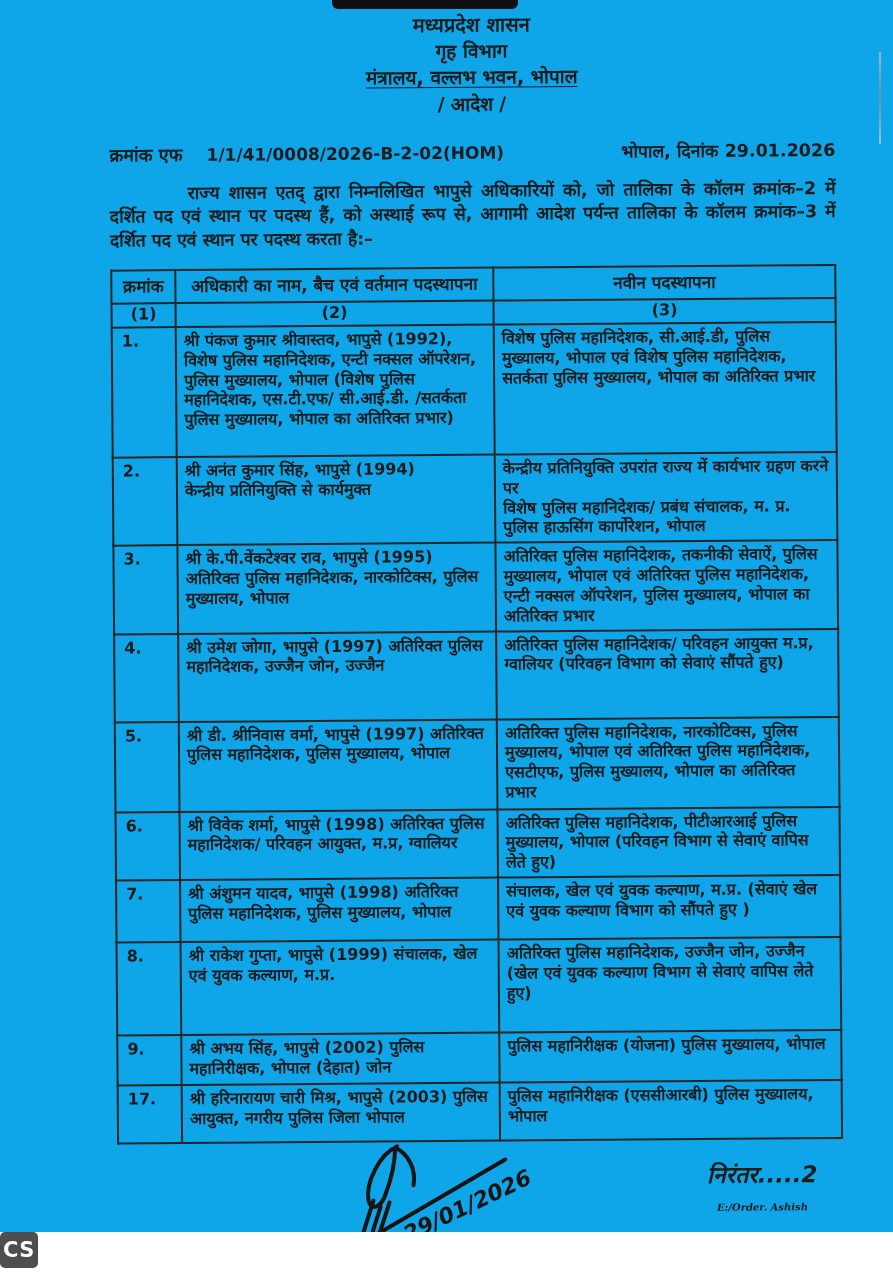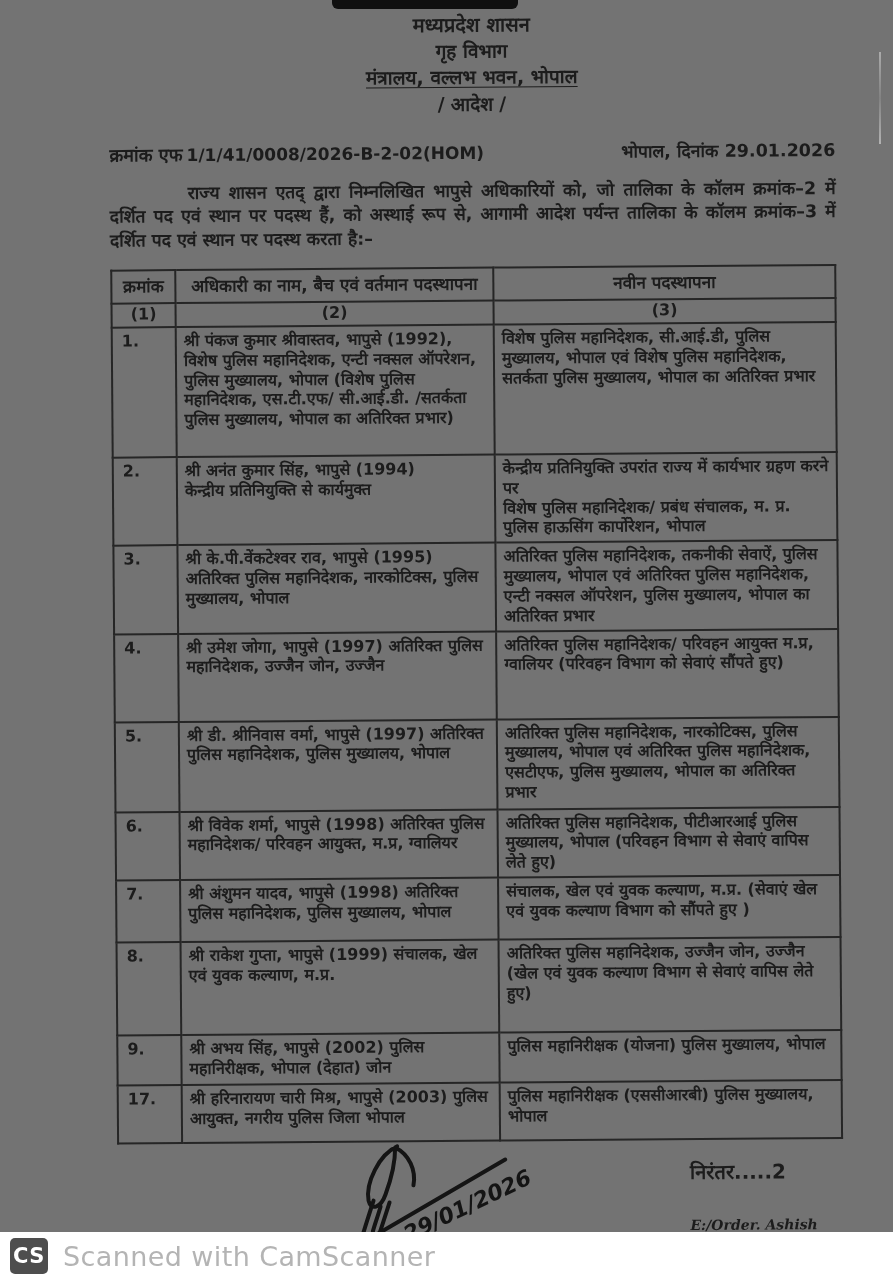--- a/index.html
+++ b/index.html
@@ -1,58 +1,58 @@
 <!DOCTYPE html>
 <html><head>
 <meta charset="utf-8">
 <style>
   html,body{margin:0;padding:0;}
   body{
     width:893px;height:1280px;overflow:hidden;background:#ffffff;
     font-family:"DejaVu Sans",sans-serif;color:#1c1c1c;
   }
-  .page{position:relative;width:893px;height:1280px;background:#737373;}
+  .page{position:relative;width:893px;height:1280px;background:#0ea5e9;}
   
   .top-edge-artifact{position:absolute;left:332px;top:0;width:186px;height:9px;background:#101010;border-radius:0 0 6px 6px;}
   .right-edge-artifact{position:absolute;right:12px;top:52px;width:2px;height:92px;background:linear-gradient(#c9c9c9,#8a8a8a,#d5d5d5);opacity:.65;}
   .sheet{
     position:absolute;left:0;top:0;width:893px;height:1232px;
     padding:0 55px 0 112px;box-sizing:border-box;
     transform:rotate(-0.45deg);transform-origin:50% 40%;
   }
   .doc-head{padding-top:14px;text-align:center;font-weight:700;line-height:1.15;}
   .h1{font-size:20px;}
   .h2{font-size:19px;margin-top:4px;}
   .h3{font-size:19px;margin-top:4px;text-decoration:underline;text-underline-offset:3px;}
   .h4{font-size:19px;margin-top:5px;}
   .h4 .u{text-underline-offset:3px;padding:0 6px;}
   .ref-row{display:flex;justify-content:space-between;align-items:baseline;margin-top:24px;font-weight:700;font-size:17px;}
-  .ref-left .lbl{margin-right:4px;font-size:18px;}
+  .ref-left .lbl{margin-right:24px;font-size:18px;}
   .ref-right{font-size:17.5px;}
   .intro{
     margin:16px 0 16px 0;font-size:17.5px;font-weight:600;line-height:1.36;
     text-align:justify;text-indent:78px;
   }
   table.order-table{width:100%;border-collapse:collapse;table-layout:fixed;font-size:16px;font-weight:600;line-height:1.24;}
   .order-table col.c1{width:64px;}
   .order-table col.c2{width:318px;}
   .order-table th,.order-table td{border:2px solid #262626;vertical-align:top;}
   .order-table thead th{font-weight:700;text-align:center;}
   .order-table thead tr.titles th{font-size:17px;padding:5px 4px;line-height:1.25;}
   .order-table thead tr.nums th{font-size:16px;padding:0 0 2px 0;}
   .order-table thead tr.nums th:first-child{text-align:center;}
   .order-table td{padding:3px 7px 4px 7px;white-space:pre-wrap;}
   .order-table td.num{font-weight:700;padding-left:9px;white-space:normal;}
   .bold-seg{font-weight:800;}
   .foot{position:relative;height:112px;margin-top:2px;}
   svg.sig{position:absolute;left:236px;top:-4px;}
   .foot-right{position:absolute;right:26px;top:16px;}
-  .continuation{font-size:20px;font-weight:700;}
-  .order-ref{margin-top:32px;font-family:"DejaVu Serif",serif;font-style:italic;font-weight:700;font-size:14px;text-align:left;}
-  .cs-bar{position:absolute;left:0;bottom:0;width:100%;height:48px;background:#ffffff;display:flex;align-items:center;padding-left:10px;box-sizing:border-box;}
+  .continuation{font-size:23px;font-weight:700;font-style:italic;}
+  .order-ref{margin-top:12px;font-family:"DejaVu Serif",serif;font-style:italic;font-weight:700;font-size:10px;text-align:center;}
+  .cs-bar{position:absolute;left:0;bottom:0;width:100%;height:48px;background:#ffffff;display:flex;align-items:flex-start;padding-left:0;box-sizing:border-box;}
   .cs-logo{position:relative;width:38px;height:36px;background:#4e4e4e;border-radius:5px;color:#fff;font-weight:700;font-size:21px;display:flex;align-items:center;justify-content:center;letter-spacing:.5px;}
   .cs-tab{position:absolute;left:3px;bottom:-5px;width:28px;height:8px;background:#a7a7a7;border-radius:0 0 4px 4px;z-index:-1;}
   .cs-text{margin-left:15px;color:#b4b4b4;font-size:27px;font-weight:500;letter-spacing:.4px;}
 </style>
 </head>
 <body>
 
 <div class="page">
   <div class="top-edge-artifact"></div>
   <div class="right-edge-artifact"></div>
@@ -166,15 +166,14 @@
         <div class="order-ref">E:/Order. Ashish</div>
       </div>
     </div>
   </div>
 
   <div class="cs-bar">
     <div class="cs-logo">
       <span>CS</span>
       <div class="cs-tab"></div>
     </div>
-    <div class="cs-text">Scanned with CamScanner</div>
   </div>
 </div>
 
 </body></html>

